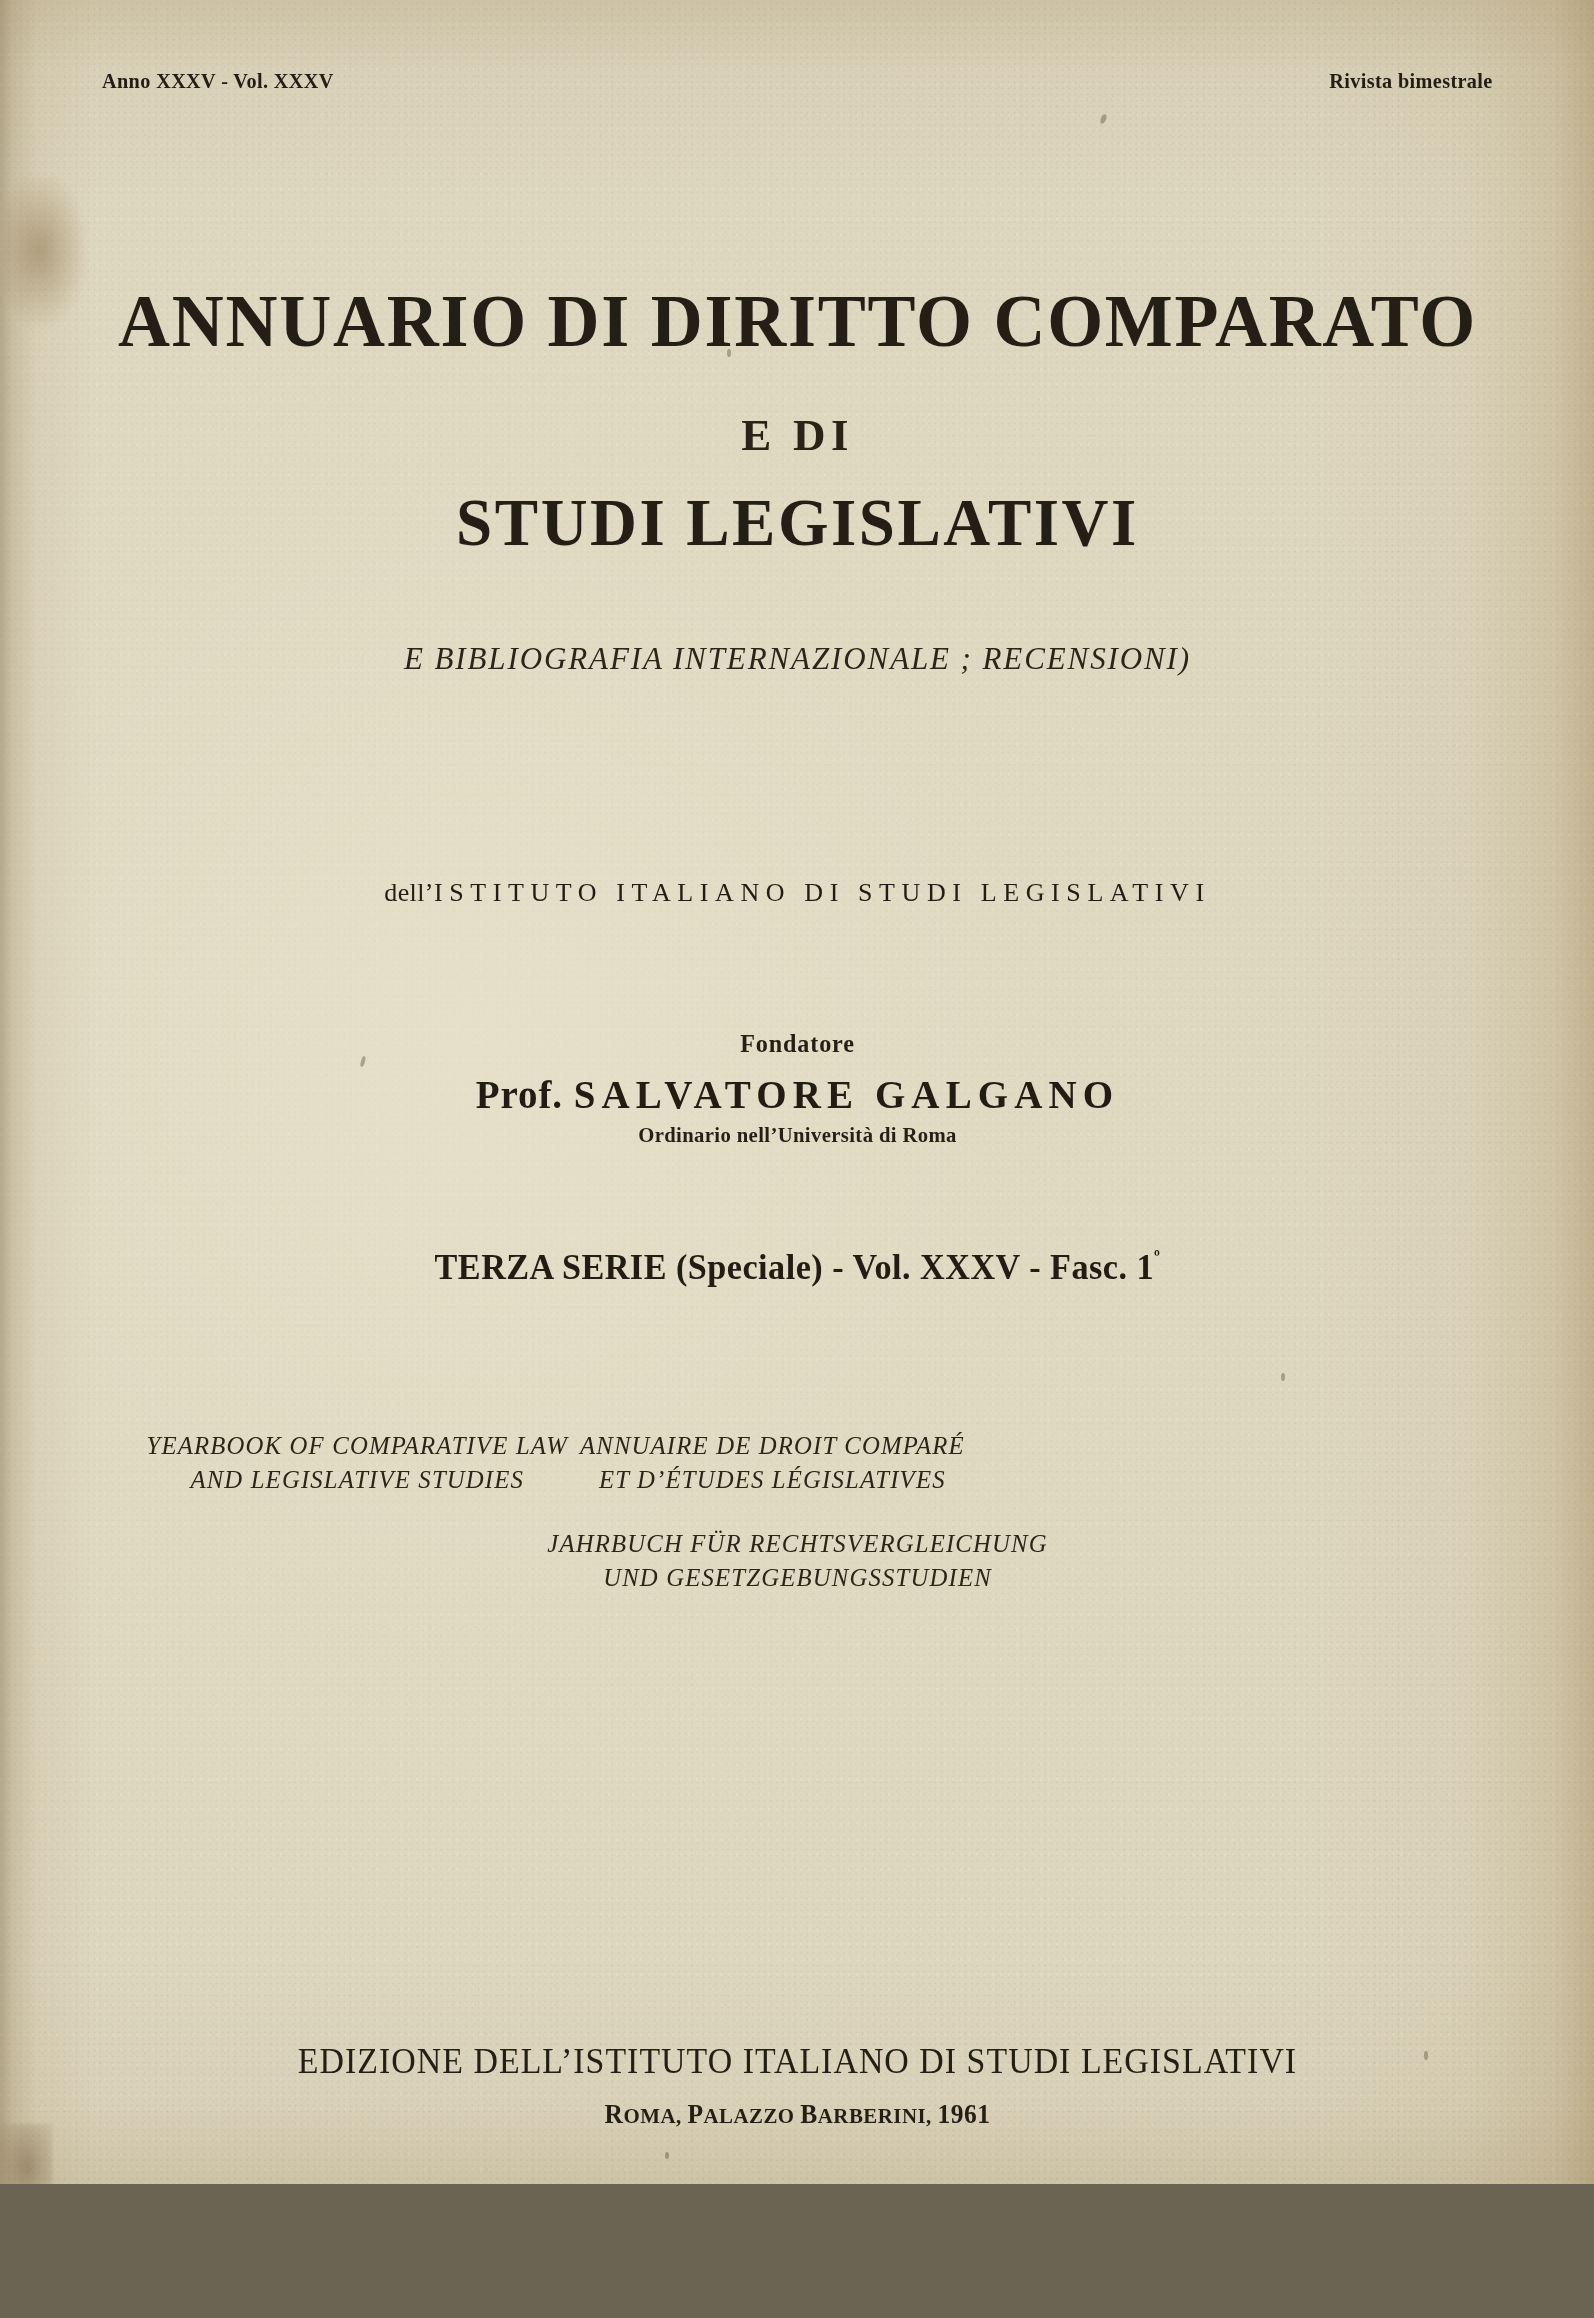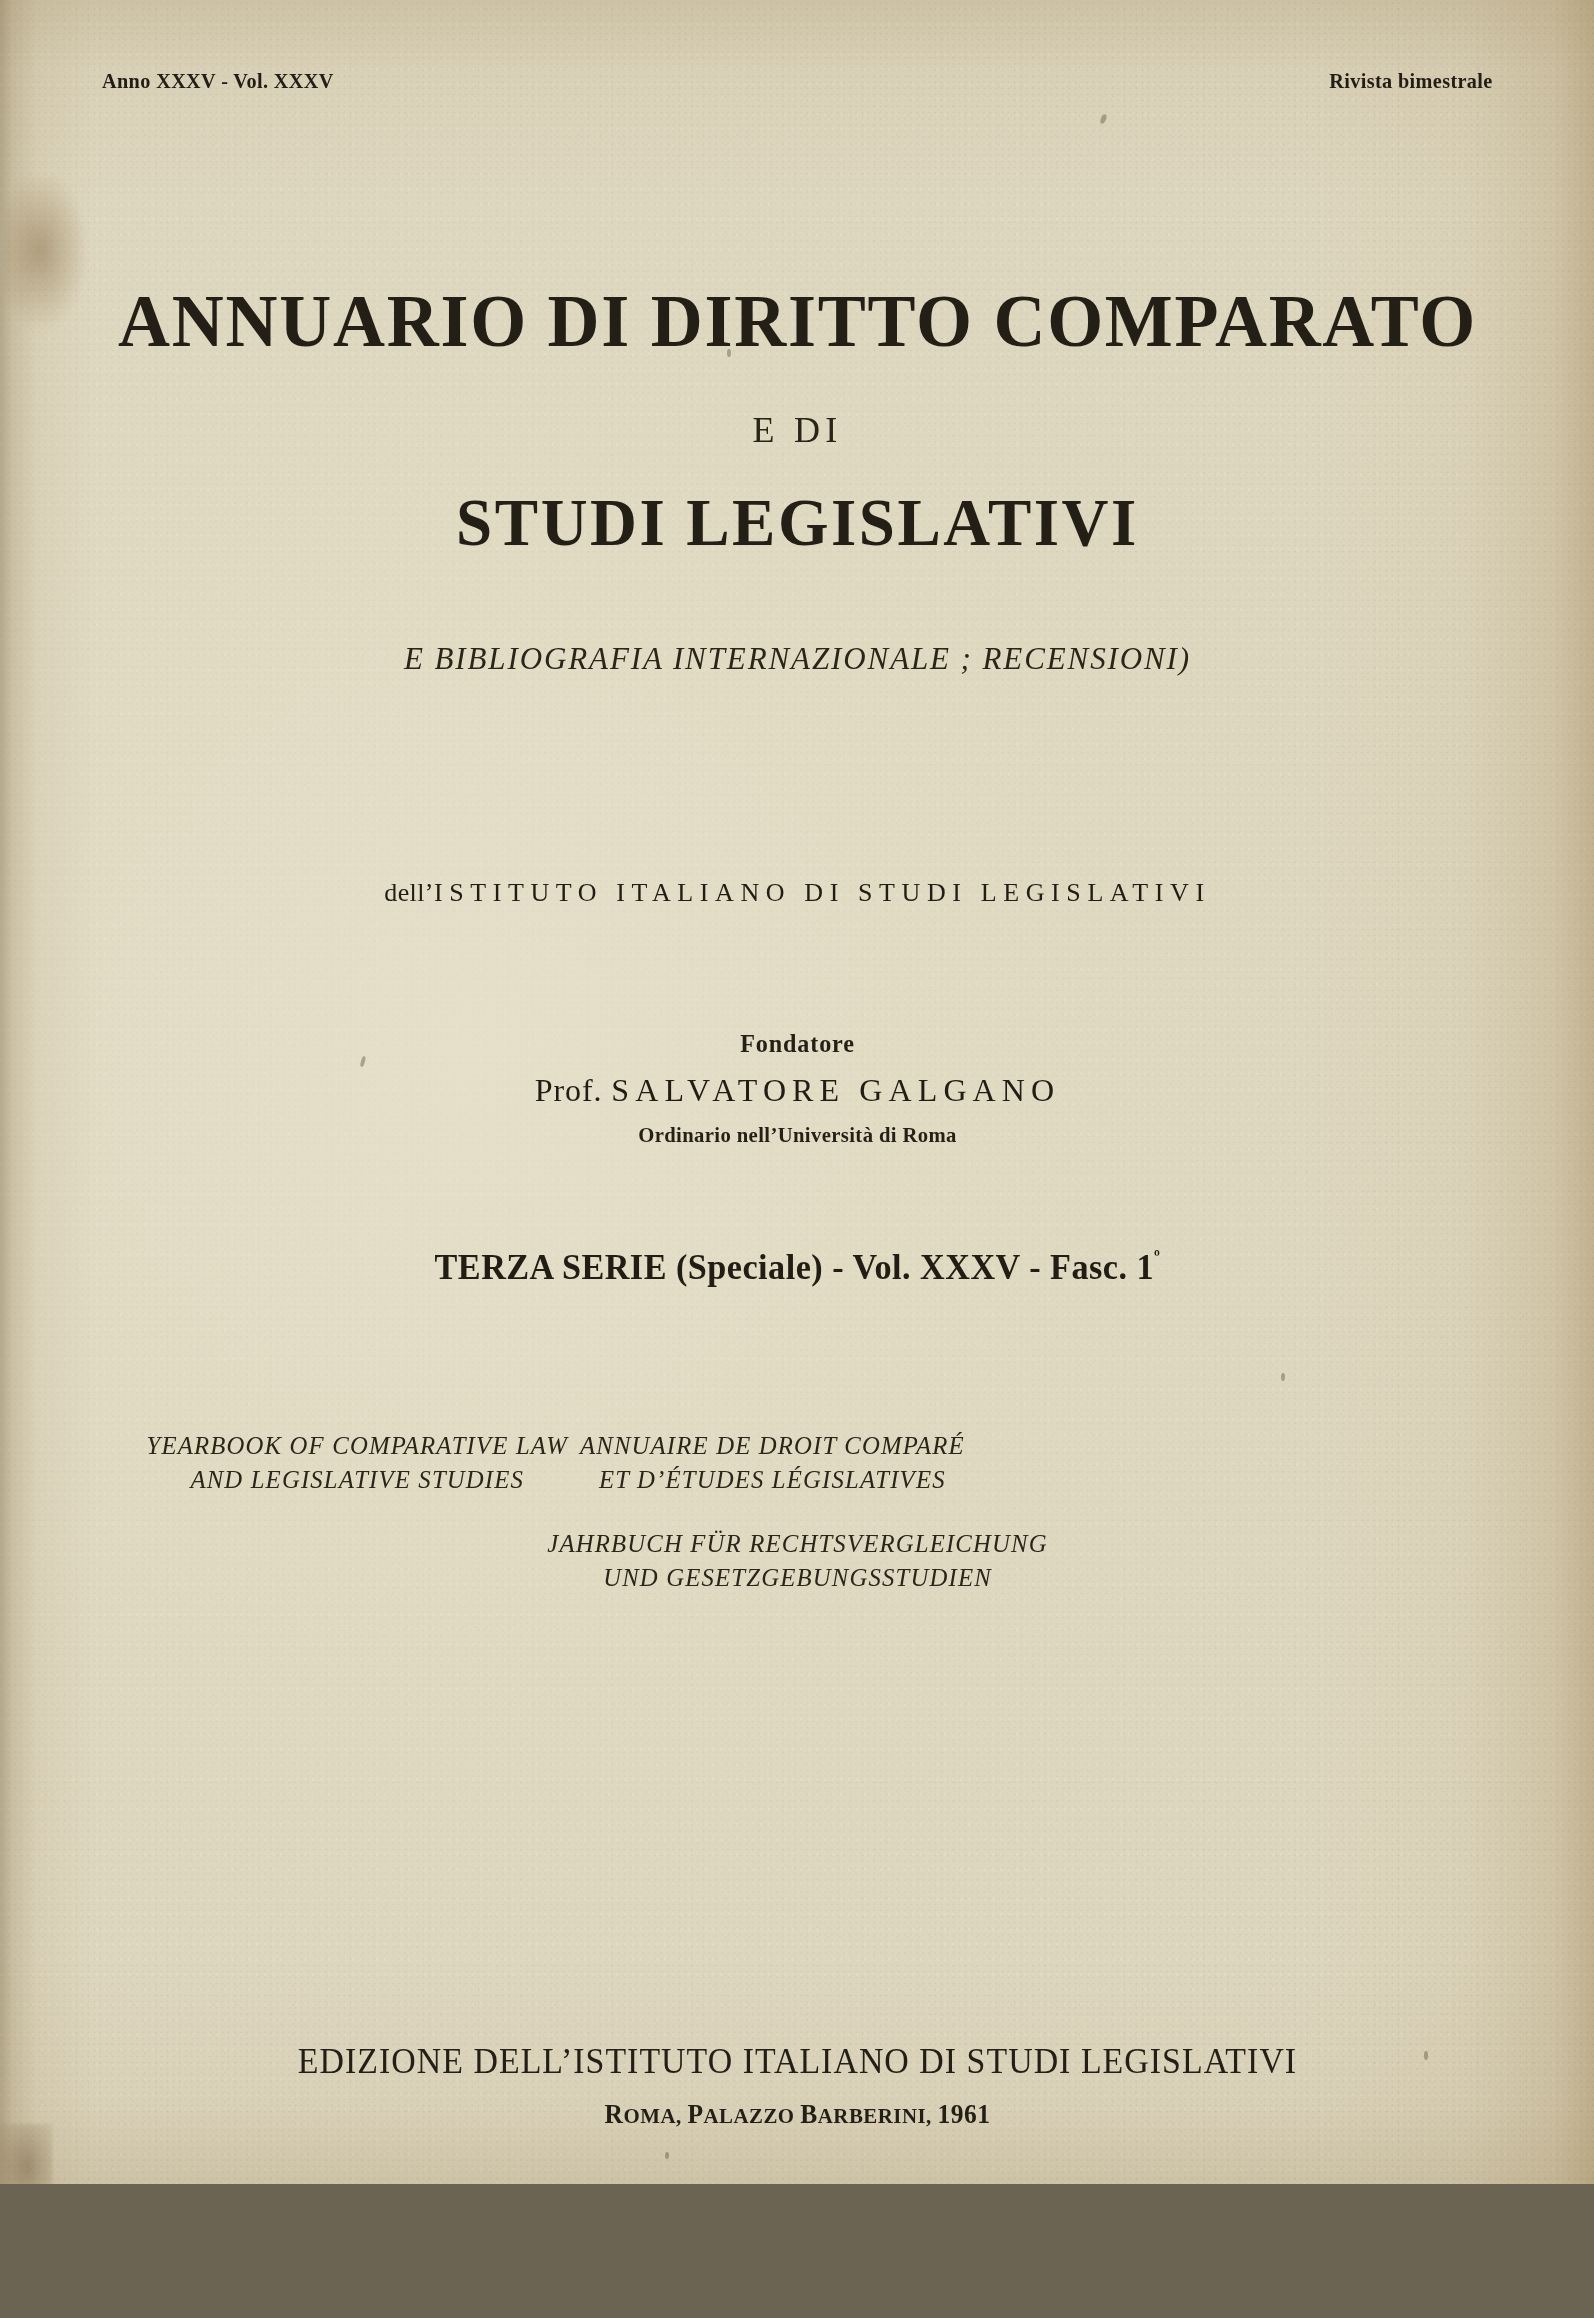--- a/index.html
+++ b/index.html
@@ -119,22 +119,22 @@
     letter-spacing: 1.8px;
     line-height: 1;
     color: #241f16;
     transform: scaleX(0.96);
   }
 
   .title-edi {
     position: absolute;
     top: 409px;
     left: 0; right: 0;
-    font-size: 36px;
-    font-weight: 400;
+    font-size: 45px;
+    font-weight: 700;
     letter-spacing: 5.3px;
     color: #2a2418;
   }
 
   .title-sub {
     position: absolute;
     top: 484px;
     left: 0; right: 0;
     font-size: 67px;
     font-weight: 700;
@@ -181,22 +181,22 @@
     font-size: 26px;
     font-weight: 700;
     letter-spacing: 0.9px;
     color: #251f16;
     transform: scaleX(0.93);
   }
   .founder-name {
     position: absolute;
     top: 1072px;
     left: 0; right: 0;
-    font-size: 32px;
-    font-weight: 400;
+    font-size: 39px;
+    font-weight: 700;
     color: #221d14;
     white-space: nowrap;
   }
   .founder-name .pref { letter-spacing: 0.9px; }
   .founder-name .nm { letter-spacing: 6.1px; }
   .founder-role {
     position: absolute;
     top: 1122px;
     left: 0; right: 0;
     font-size: 22px;

